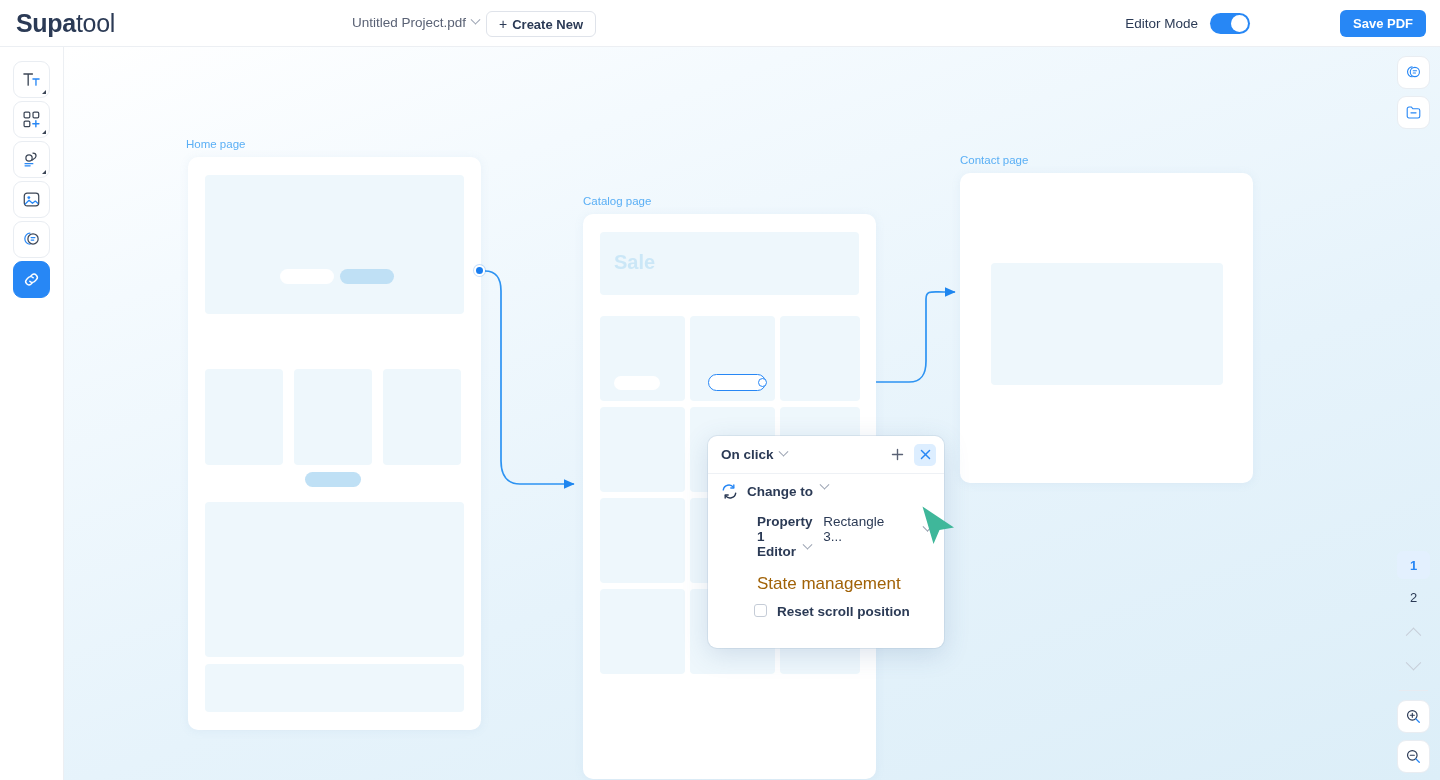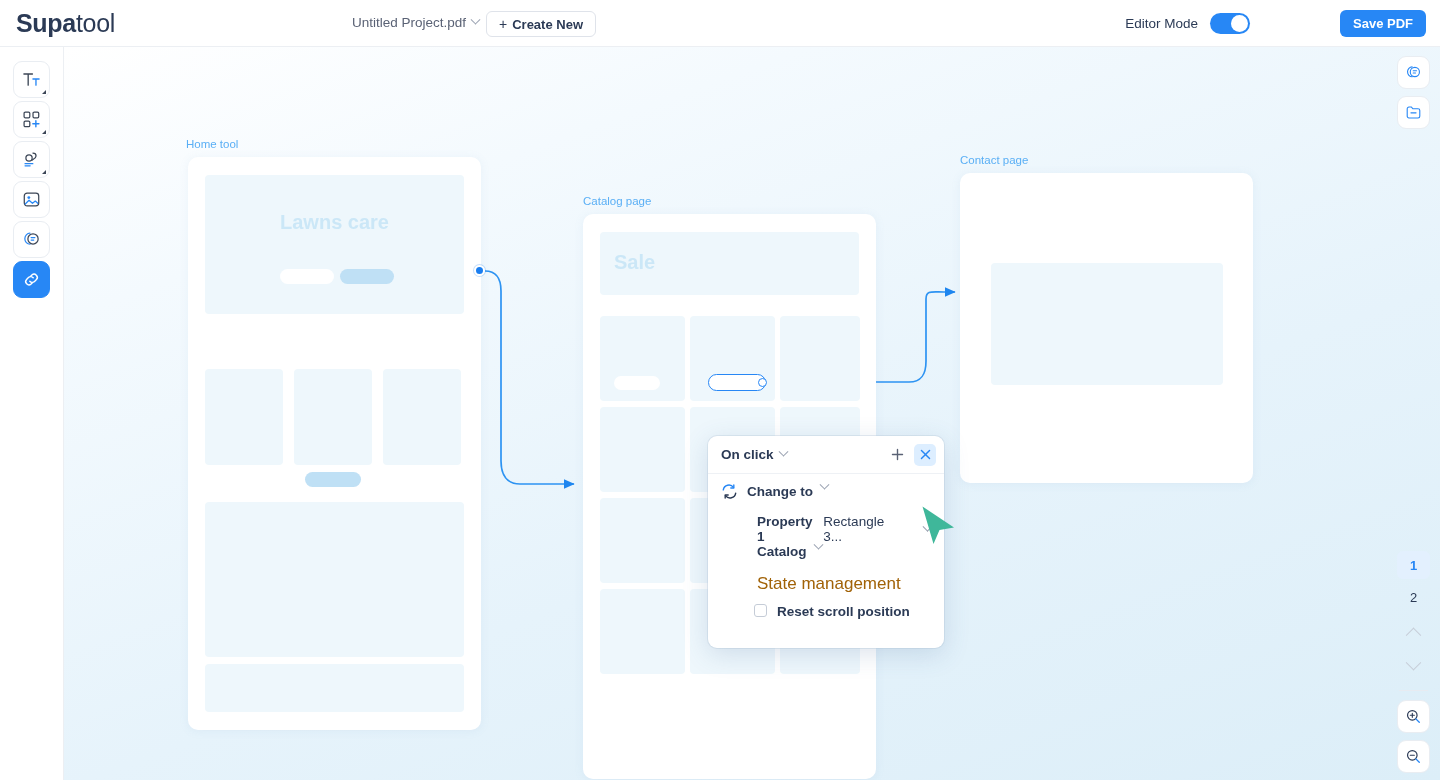--- a/index.html
+++ b/index.html
@@ -269,24 +269,23 @@
     <svg width="1376" height="733" style="position:absolute;left:0;top:0">
       <defs>
         <marker id="ah" markerWidth="7" markerHeight="7" refX="6" refY="3.2" orient="auto">
           <path d="M0,0.4 L6.4,3.2 L0,6" fill="#1f86ef"></path>
         </marker>
       </defs>
       <path d="M421,224 C433,224 437,232 437,244 L437,414 C437,428 443,437 456,437 L510,437" stroke="#2d93f2" stroke-width="1.7" fill="none" marker-end="url(#ah)"></path>
       <path d="M697,335 L845,335 C858,335 862,327 862,314 L862,252 C862,243 868,245 880,245 L891,245" stroke="#2d93f2" stroke-width="1.7" fill="none" marker-end="url(#ah)"></path>
     </svg>
 
-    <div class="frame-label" style="left:122px; top:91px">Home tool</div>
+    <div class="frame-label" style="left:122px; top:91px">Home page</div>
     <div class="frame" style="left:124px; top:110px; width:293px; height:573px">
       <div class="ph" style="left:17px; top:18px; width:259px; height:139px"></div>
-      <div class="hero-title" style="left:17px; top:54px; width:259px; text-align:center; font-size:20px">Lawns care</div>
       <div class="pill white" style="left:92px; top:112px; width:54px; height:15px"></div>
       <div class="pill blue" style="left:152px; top:112px; width:54px; height:15px"></div>
 
       <div class="ph" style="left:17px; top:212px; width:78px; height:96px"></div>
       <div class="ph" style="left:106px; top:212px; width:78px; height:96px"></div>
       <div class="ph" style="left:195px; top:212px; width:78px; height:96px"></div>
 
       <div class="pill blue" style="left:117px; top:315px; width:56px; height:15px"></div>
 
       <div class="ph" style="left:17px; top:345px; width:259px; height:155px"></div>
@@ -361,21 +360,21 @@
 
       <div class="row">
         <span class="lbl indent">Property 1</span>
         <span class="prop-val">
           <span>Rectangle 3...</span>
           <span class="chev sm"></span>
         </span>
       </div>
 
       <div class="row">
-        <span class="lbl indent">Catalog</span>
+        <span class="lbl indent">Editor</span>
         <span class="chev sm" style="margin-left:8px"></span>
       </div>
 
       <div class="row">
         <span class="muted indent">State management</span>
       </div>
 
       <div class="row">
         <span class="cbox"></span>
         <span class="lbl">Reset scroll position</span>

